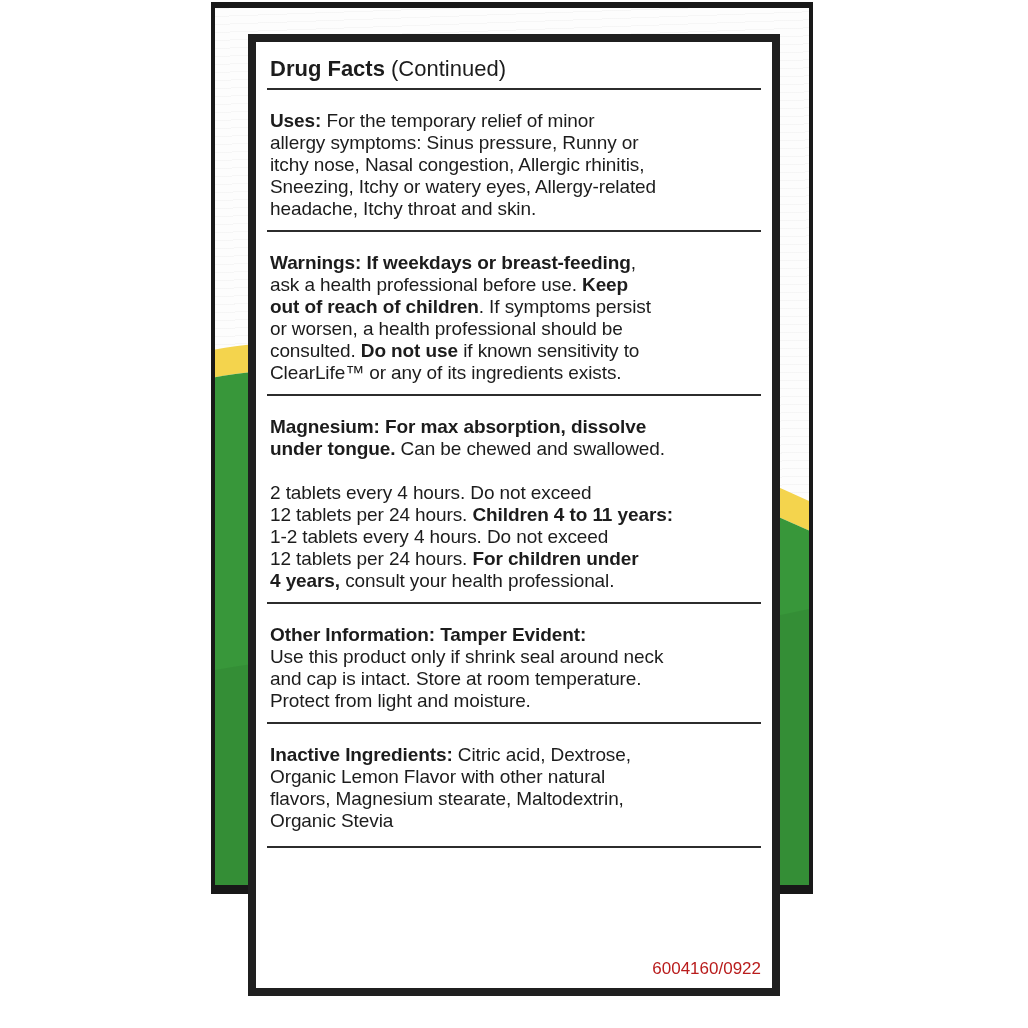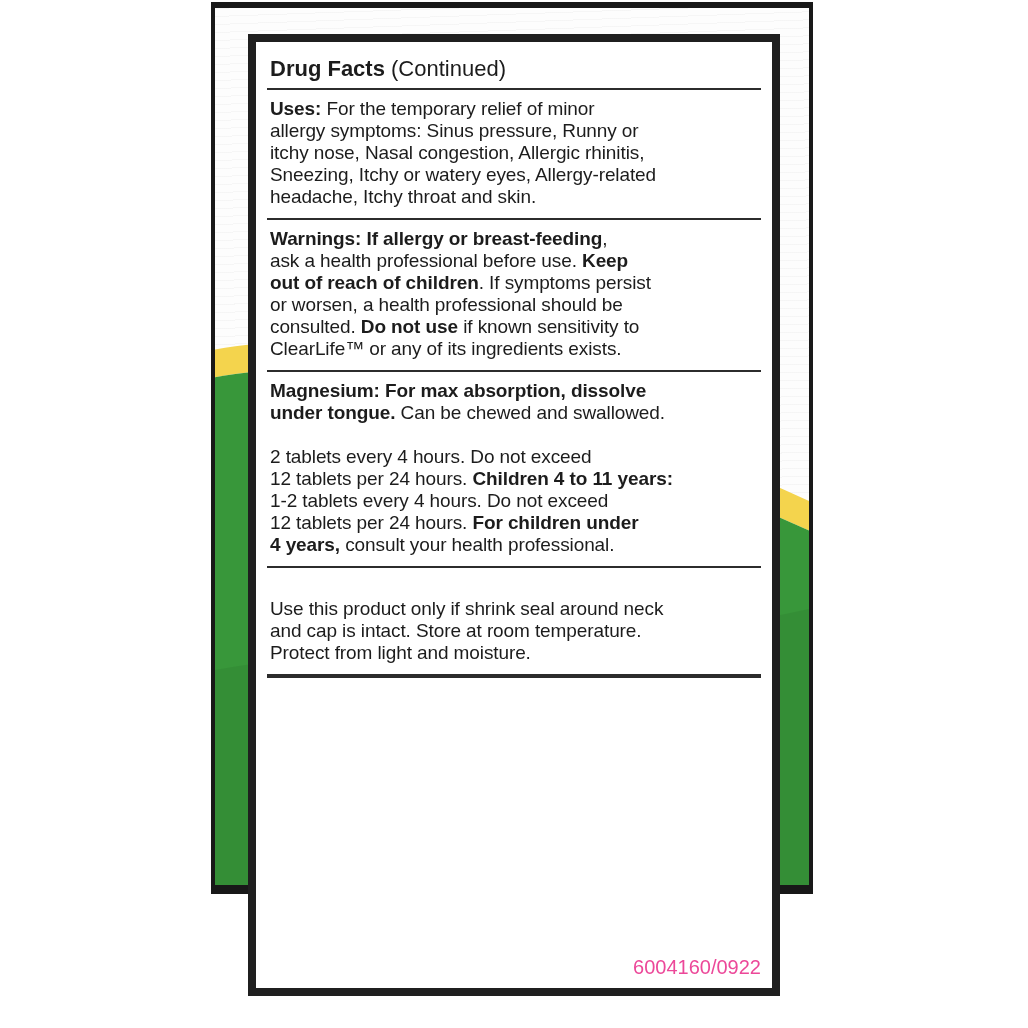--- a/index.html
+++ b/index.html
@@ -18,24 +18,24 @@
 
   .dfbox{
     position:absolute;left:33px;top:26px;width:532px;height:962px;
     box-sizing:border-box;border:8px solid #1f1f1f;background:#ffffff;
   }
   .content{position:absolute;inset:0;padding:12px 13px 0 13px;}
 
   .hdr{font-size:22px;line-height:26px;padding:2px 0 6px 1px;white-space:pre-wrap;}
   .b{font-weight:bold;}
   .rule{border-top:2px solid #2c2c2c;margin:0 -2px;height:0;}
-  .sec{margin:0;padding:8px 1px 10px 1px;font-size:19px;line-height:22px;
+  .sec{margin:0;padding:20px 1px 10px 1px;font-size:19px;line-height:22px;
        white-space:pre-wrap;letter-spacing:-0.1px;}
   .sec.pad-lg{padding-bottom:14px;}
-  .code{position:absolute;right:11px;bottom:9px;font-size:20px;color:#ec4899;}
+  .code{position:absolute;right:11px;bottom:9px;font-size:17px;color:#b91c1c;}
 </style>
 </head>
 <body>
 
 <div class="label">
 
   <svg class="bg-svg" viewBox="0 0 594 1007" preserveAspectRatio="none" aria-hidden="true">
     <path d="M0,392 C150,360 320,424 594,566 L594,600 C320,457 150,392 0,424 Z" fill="#f4d44d"></path>
     <path d="M0,424 C150,392 320,457 594,600 L594,1007 L0,1007 Z" fill="#38973a"></path>
     <path fill-opacity="0.35" d="M0,760 C200,720 400,740 594,690 L594,1007 L0,1007 Z" fill="#2d7d31"></path>
@@ -49,48 +49,52 @@
       <div class="rule"></div>
 
       <p class="sec"><span class="b">Uses:</span><span> For the temporary relief of minor
 allergy symptoms: Sinus pressure, Runny or
 itchy nose, Nasal congestion, Allergic rhinitis,
 Sneezing, Itchy or watery eyes, Allergy-related
 headache, Itchy throat and skin.</span></p>
 
       <div class="rule"></div>
 
-      <p class="sec"><span class="b">Warnings: If allergy or breast-feeding</span><span>,
+      <p class="sec"><span class="b">Warnings: If weekdays or breast-feeding</span><span>,
 ask a health professional before use. </span><span class="b">Keep
 out of reach of children</span><span>. If symptoms persist
 or worsen, a health professional should be
 consulted. </span><span class="b">Do not use</span><span> if known sensitivity to
 ClearLife™ or any of its ingredients exists.</span></p>
 
       <div class="rule"></div>
 
       <p class="sec"><span class="b">Magnesium: For max absorption, dissolve
 under tongue.</span><span> Can be chewed and swallowed.
 </span><span>
 2 tablets every 4 hours. Do not exceed
 12 tablets per 24 hours. </span><span class="b">Children 4 to 11 years:</span><span>
 1-2 tablets every 4 hours. Do not exceed
 12 tablets per 24 hours. </span><span class="b">For children under
 4 years,</span><span> consult your health professional.</span></p>
 
       <div class="rule"></div>
 
-      <p class="sec"><span>
+      <p class="sec"><span class="b">Other Information: Tamper Evident:</span><span>
 Use this product only if shrink seal around neck
 and cap is intact. Store at room temperature.
 Protect from light and moisture.
 </span></p>
 
       <div class="rule"></div>
 
+      <p class="sec pad-lg"><span class="b">Inactive Ingredients:</span><span> Citric acid, Dextrose,
+Organic Lemon Flavor with other natural
+flavors, Magnesium stearate, Maltodextrin,
+Organic Stevia</span></p>
 
       <div class="rule"></div>
 
 
       <div class="code">6004160/0922</div>
     </div>
   </div>
 </div>
 
 </body></html>

